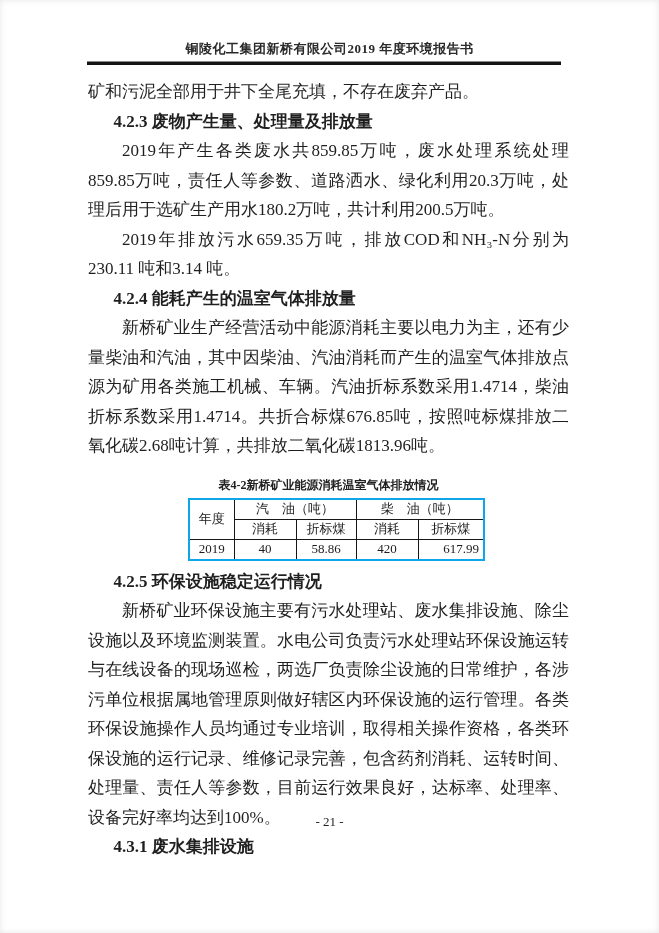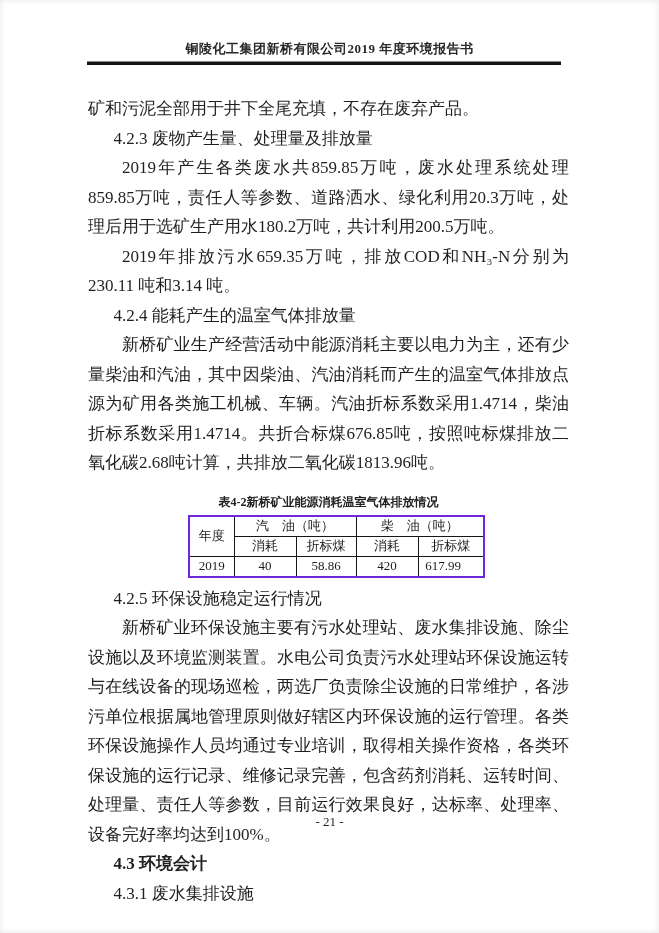--- a/index.html
+++ b/index.html
@@ -27,61 +27,61 @@
     width: 474px;
     height: 4px;
     margin: 3px auto 0 87px;
     background: #141414;
     border-top: 1px solid #8a8a8a;
     box-sizing: border-box;
   }
   .content {
     position: absolute;
     left: 88px;
-    top: 94px;
+    top: 77px;
     width: 481px;
     font-size: 17px;
     line-height: 29.5px;
   }
   .content p { margin: 0; }
   .para {
     text-indent: 2em;
     text-align: justify;
     text-justify: inter-character;
   }
   .para-continued { text-indent: 0; text-align: justify; }
-  .heading { text-indent: 1.5em; font-weight: normal; }
+  .heading { text-indent: 1.5em; font-weight: bold; }
   .heading-bold { text-indent: 1.5em; font-weight: bold; }
   .table-caption {
     margin-top: 12px;
     text-align: center;
     font-size: 12px;
     line-height: 25px;
     font-weight: bold;
     color: #222;
   }
   .energy-table {
     border-collapse: collapse;
     table-layout: fixed;
     width: 295px;
     margin-left: 100px;
     font-size: 13px;
     line-height: 16px;
     color: #1c1c1c;
-    border: 2px solid #6d28d9;
+    border: 2px solid #0ea5e9;
   }
   .energy-table td {
     border: 1px solid #161616;
     text-align: center;
     padding: 1px 2px;
     height: 17px;
     overflow: hidden;
     white-space: nowrap;
   }
-  .energy-table .cell-right { text-align: right; padding-right: 22px; border-radius: 6px; }
+  .energy-table .cell-right { text-align: right; padding-right: 4px; border-radius: 6px; }
   .h-425 { margin-top: 6px !important; }
   .page-number {
     position: absolute;
     top: 814px;
     left: 0;
     width: 100%;
     text-align: center;
     font-size: 13px;
     color: #1f1f1f;
   }
@@ -129,19 +129,18 @@
           <td>40</td>
           <td>58.86</td>
           <td>420</td>
           <td class="cell-right">617.99</td>
         </tr>
       </tbody>
     </table>
 
     <p class="heading h-425">4.2.5 环保设施稳定运行情况</p>
     <p class="para">新桥矿业环保设施主要有污水处理站、废水集排设施、除尘设施以及环境监测装置。水电公司负责污水处理站环保设施运转与在线设备的现场巡检，两选厂负责除尘设施的日常维护，各涉污单位根据属地管理原则做好辖区内环保设施的运行管理。各类环保设施操作人员均通过专业培训，取得相关操作资格，各类环保设施的运行记录、维修记录完善，包含药剂消耗、运转时间、处理量、责任人等参数，目前运行效果良好，达标率、处理率、设备完好率均达到100%。</p>
-    <p class="heading-bold">4.3 环境会计</p>
     <p class="heading">4.3.1 废水集排设施</p>
   </div>
 
   <div class="page-number">- 21 -</div>
 
 </div>
 
 </body></html>

